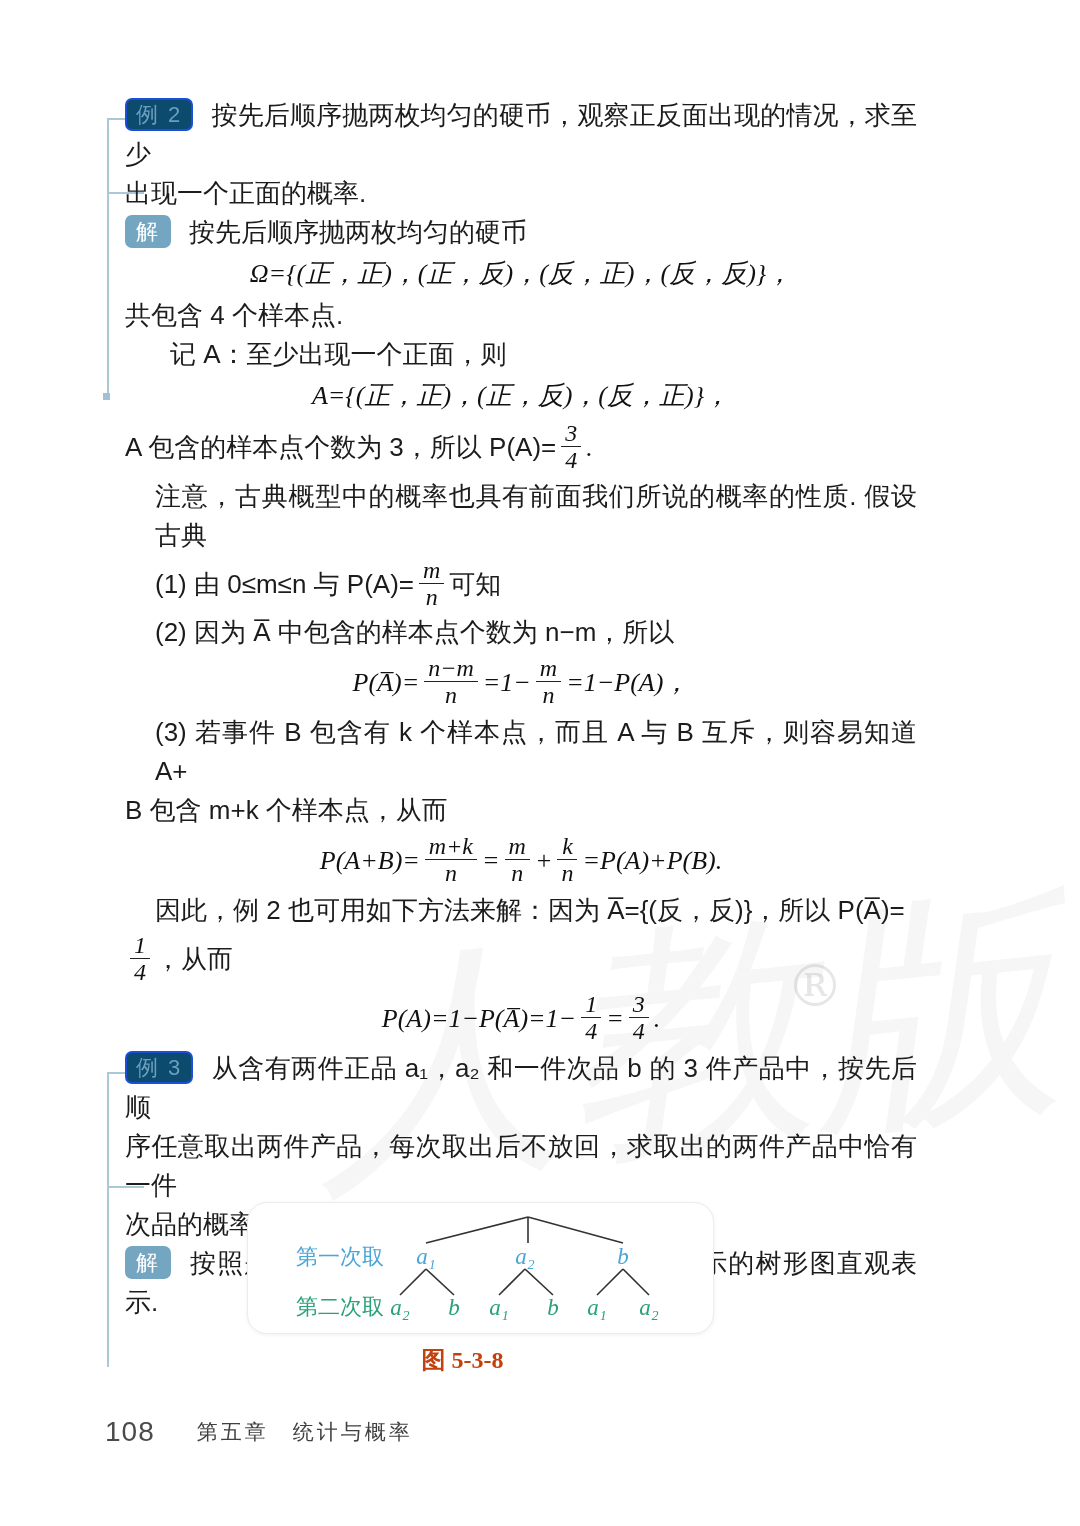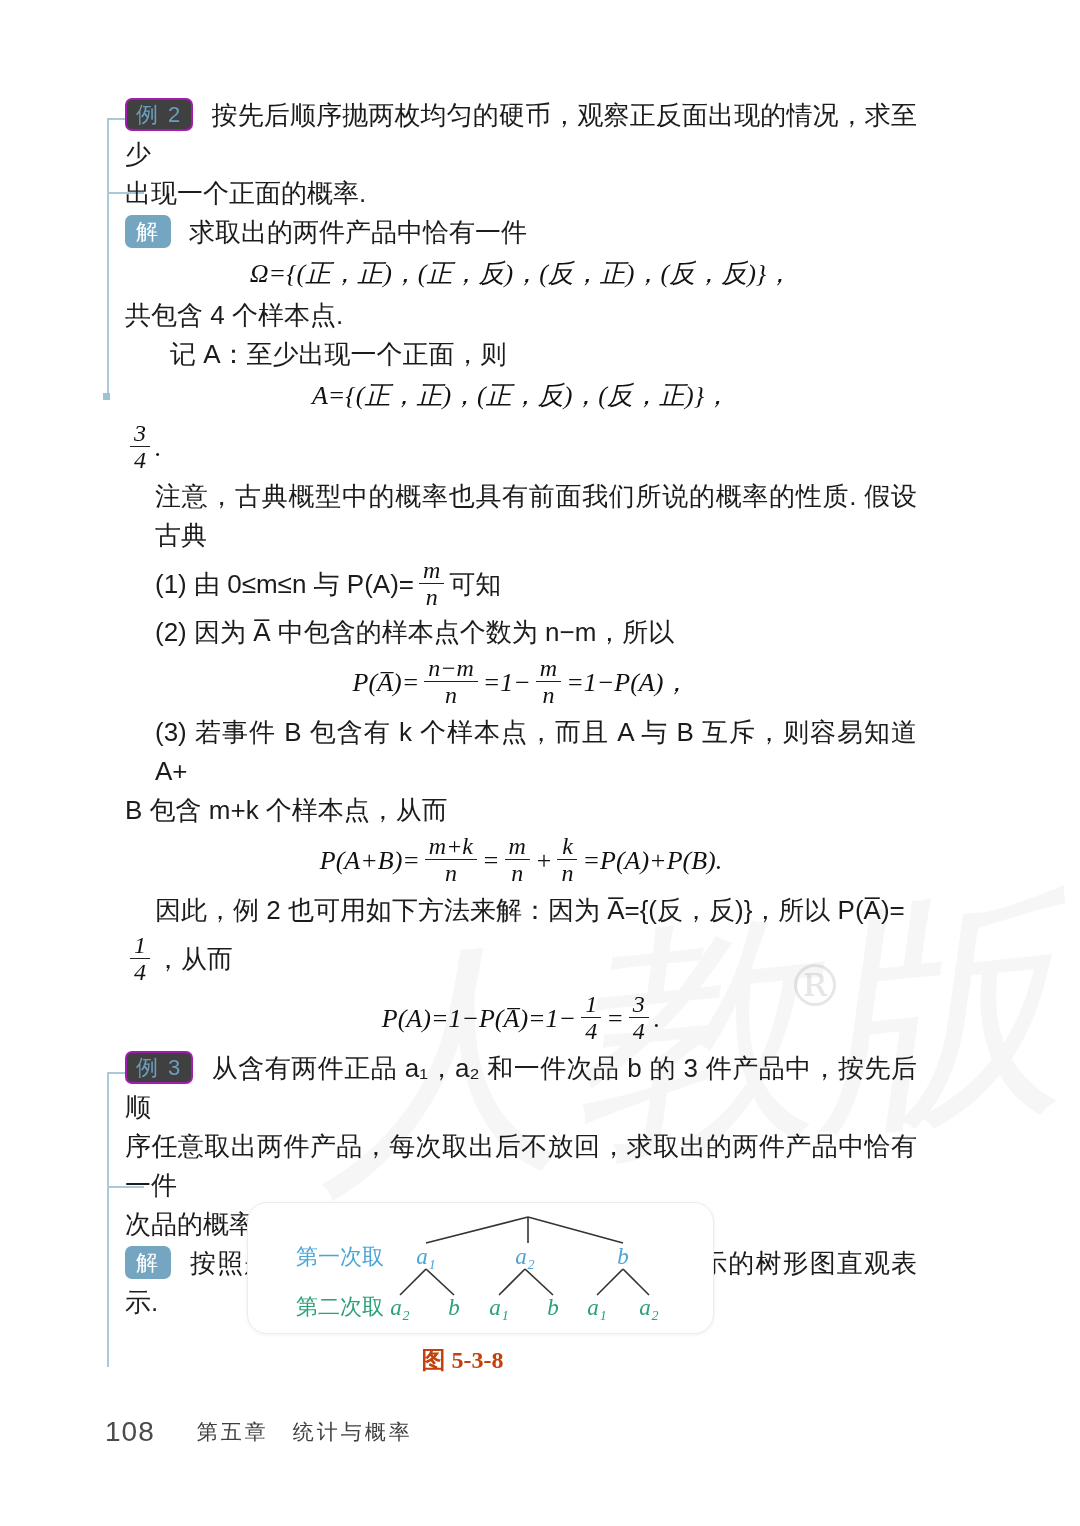--- a/index.html
+++ b/index.html
@@ -38,21 +38,21 @@
   .ind1{padding-left:30px;}
   .ind2{padding-left:45px;}
   .after-badge{margin-left:18px;}
   .badge{
     display:inline-block;
     font-size:22px;line-height:27px;
     padding:1px 9px;border-radius:7px;
     vertical-align:2px;
     letter-spacing:2px;
   }
-  .badge-outline{border:2px solid #a21caf;color:#6b9fbd;background:#404040;}
+  .badge-outline{border:2px solid #1d4ed8;color:#6b9fbd;background:#0c4a6e;}
   .badge-fill{background:#74a5c1;color:#fff;border:2px solid #74a5c1;}
   
   .m{font-family:"Liberation Serif","DejaVu Serif",serif;font-style:italic;color:#111;}
   .disp{text-align:center;min-height:44px;line-height:44px;}
   .disp-frac{min-height:60px;line-height:60px;}
   .fracline{min-height:58px;line-height:58px;}
   .frac{
     display:inline-block;vertical-align:middle;text-align:center;
     margin:0 5px;transform:translateY(-3px);
     line-height:normal;
@@ -108,32 +108,32 @@
   <div class="rail-h" style="left:107px;top:1186px;width:37px;"></div>
 
   <div class="content">
 
     <div class="line">
       <span class="badge badge-outline">例 2</span><span class="after-badge">按先后顺序抛两枚均匀的硬币，观察正反面出现的情况，求至少</span>
     </div>
     <div class="line">出现一个正面的概率.</div>
 
     <div class="line">
-      <span class="badge badge-fill">解</span><span class="after-badge">求取出的两件产品中恰有一件</span>
+      <span class="badge badge-fill">解</span><span class="after-badge">按先后顺序抛两枚均匀的硬币</span>
     </div>
 
     <div class="disp m">Ω={(正，正)，(正，反)，(反，正)，(反，反)}，</div>
 
     <div class="line">共包含 4 个样本点.</div>
     <div class="line ind2">记 A：至少出现一个正面，则</div>
 
     <div class="disp m">A={(正，正)，(正，反)，(反，正)}，</div>
 
     <div class="line fracline">
-      <span class="frac"><span class="n m">3</span><span class="d m">4</span></span><span class="m">.</span>
+      <span>A 包含的样本点个数为 3，所以 P(A)=</span><span class="frac"><span class="n m">3</span><span class="d m">4</span></span><span class="m">.</span>
     </div>
 
     <div class="line ind1">注意，古典概型中的概率也具有前面我们所说的概率的性质.  假设古典</div>
 
     <div class="line fracline ind1">
       <span>(1) 由 0≤m≤n 与 P(A)=</span><span class="frac"><span class="n m">m</span><span class="d m">n</span></span><span>可知</span>
     </div>
 
 
     <div class="line ind1">(2) 因为 A̅ 中包含的样本点个数为 n−m，所以</div>

